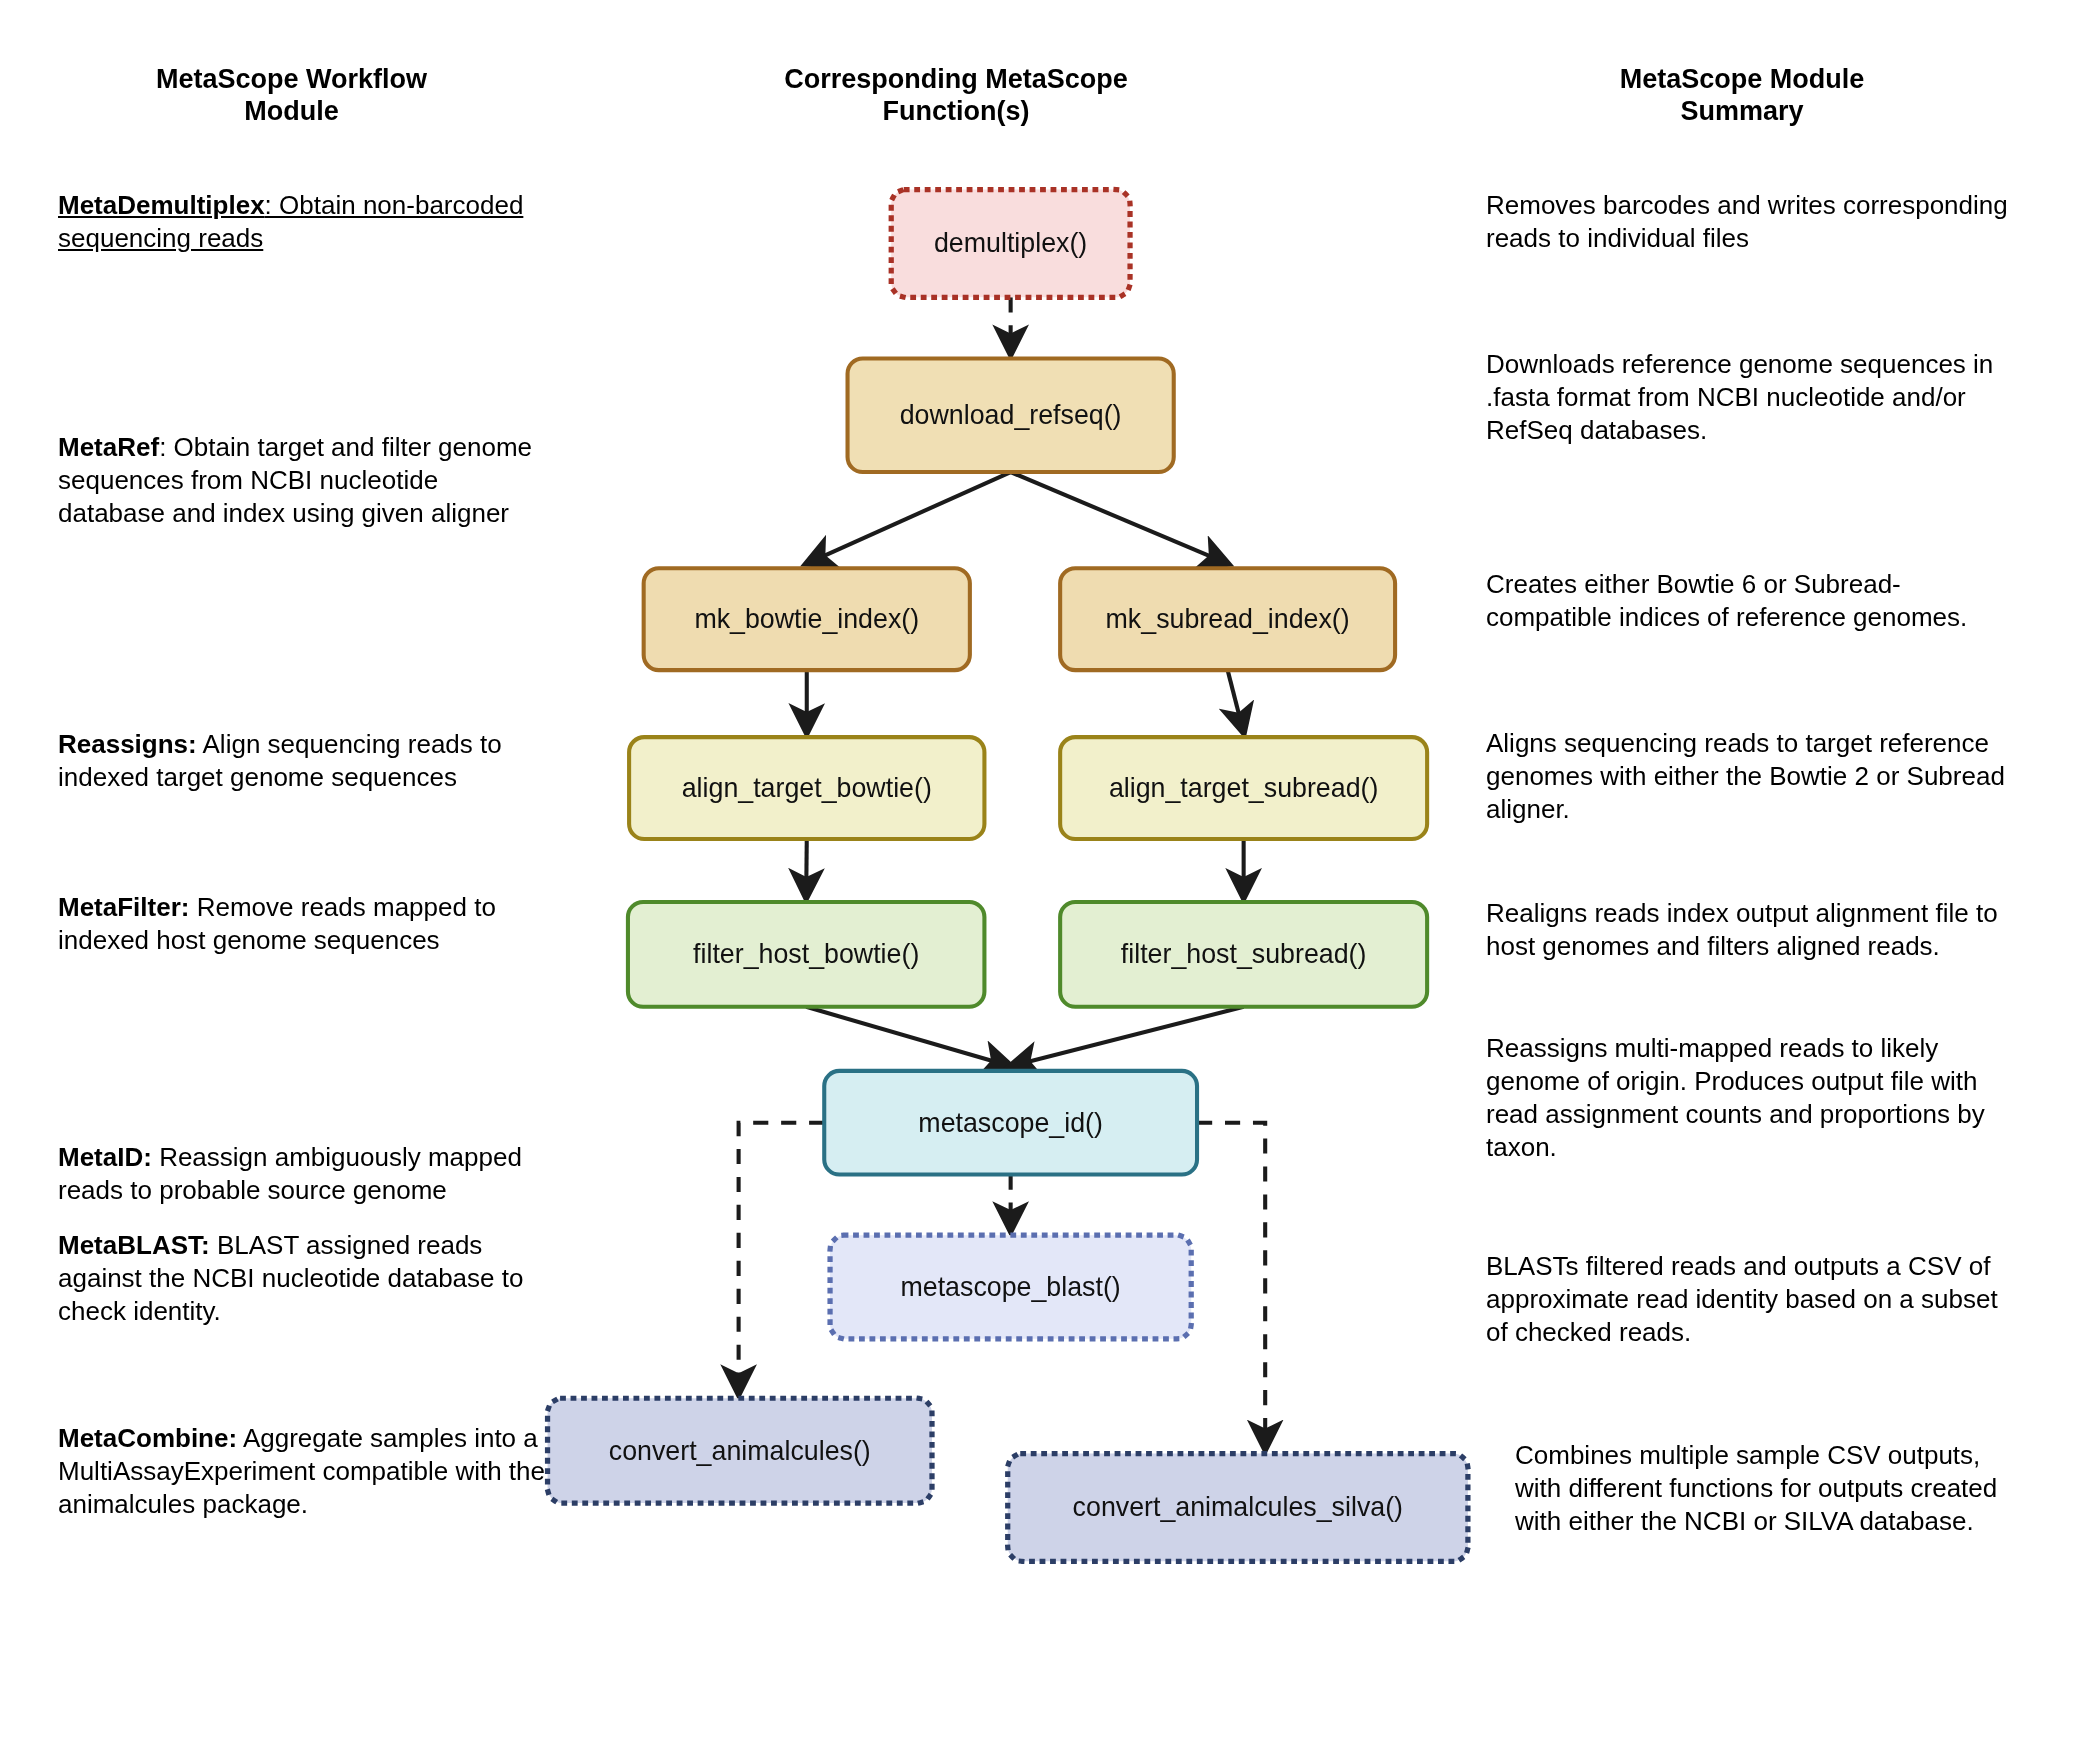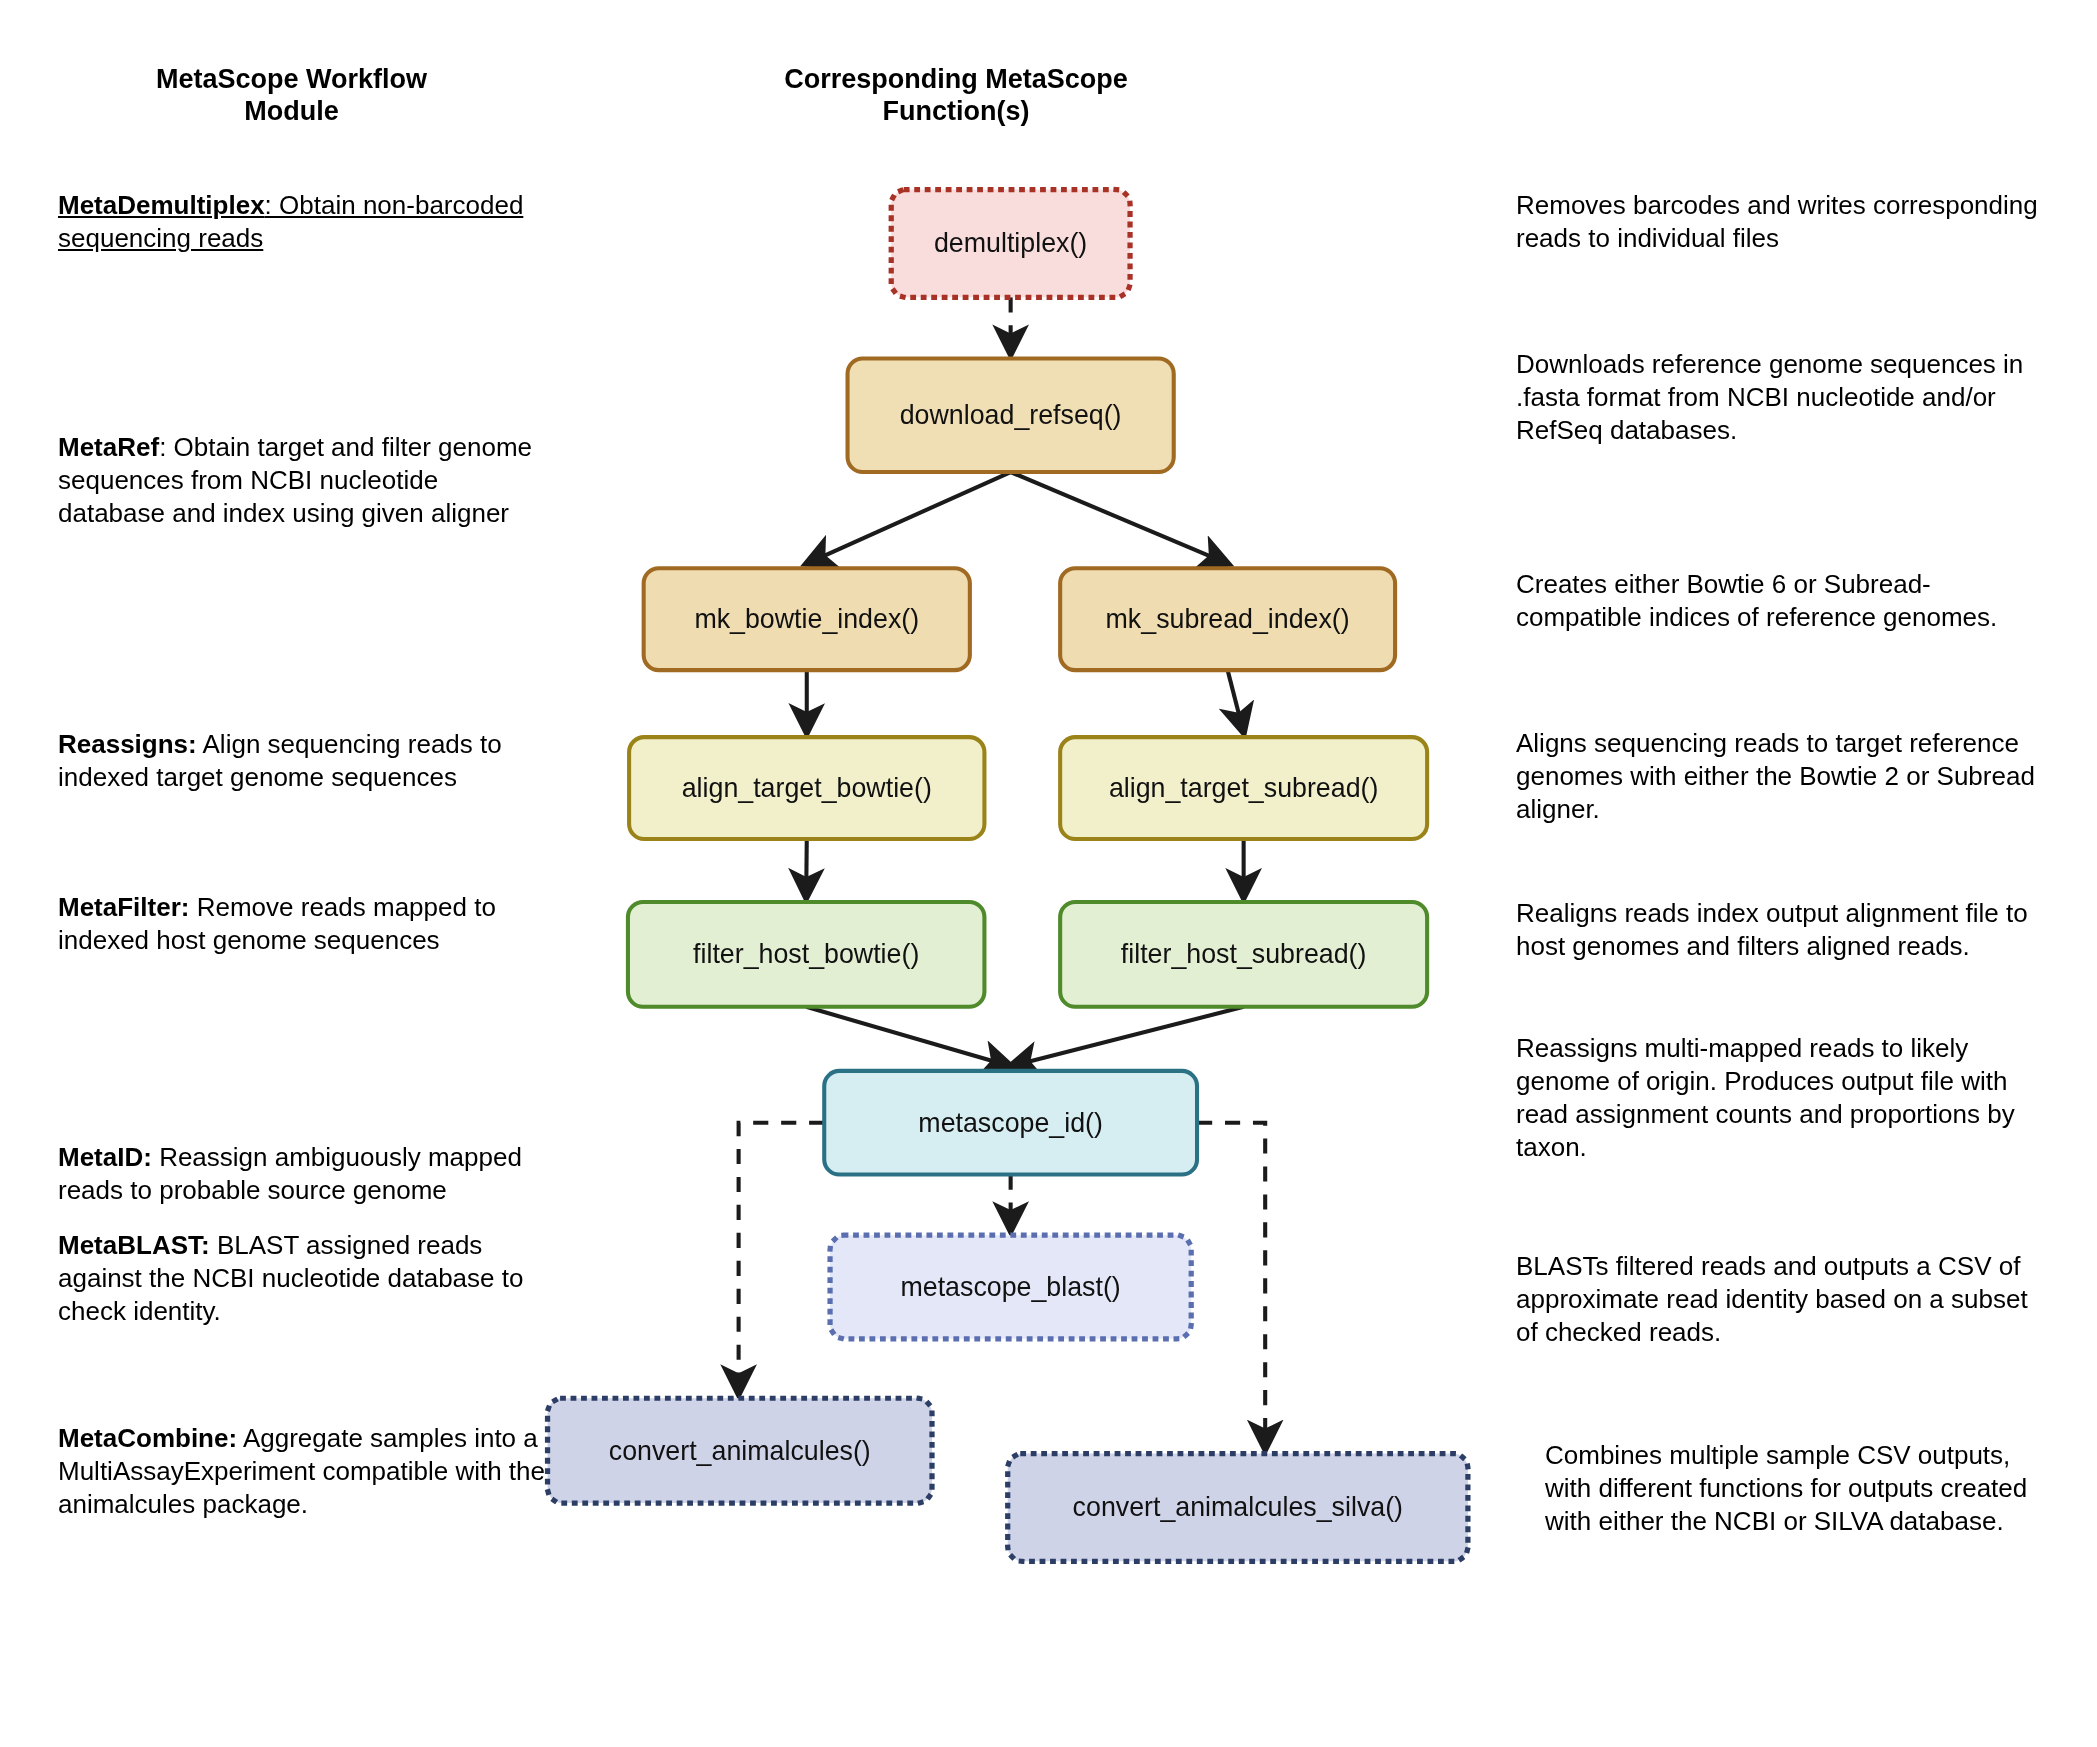--- a/index.html
+++ b/index.html
@@ -29,21 +29,21 @@
 
   
   .textblock{
     position:absolute;
     font-size:26px;
     line-height:1.27;
     color:#000;
   }
   .textblock b{font-weight:bold;}
   .col-left .textblock{left:58px;width:489px;}
-  .col-right .textblock{left:1486px;width:524px;margin-left:30px;}
+  .col-right .textblock{left:1486px;width:524px;}
 
   
   #flow{position:absolute;left:0;top:0;width:2097px;height:1748px;}
 
   .node-label{
     font-family:"Liberation Sans", sans-serif;
     font-size:46px;
     fill:#111111;
     text-anchor:middle;
     dominant-baseline:middle;
@@ -51,20 +51,22 @@
 </style>
 </head>
 <body>
 
 <div class="page">
 
   <div class="col-head" id="head-mid">Corresponding MetaScope
 Function(s)</div>
   <div class="col-head" id="head-left">MetaScope Workflow
 Module</div>
+  <div class="col-head" id="head-right">MetaScope Module
+Summary</div>
 
   <div class="col-left">
     <div class="textblock" id="m0" style="top:189px;text-decoration:underline;"><b>MetaDemultiplex</b><span>: Obtain non-barcoded sequencing reads</span></div>
     <div class="textblock" id="m1" style="top:431px;"><b>MetaRef</b><span>: Obtain target and filter genome sequences from NCBI nucleotide database and index using given aligner</span></div>
     <div class="textblock" id="m2" style="top:728px;"><b>Reassigns:</b><span> Align sequencing reads to indexed target genome sequences</span></div>
     <div class="textblock" id="m3" style="top:891px;"><b>MetaFilter:</b><span> Remove reads mapped to indexed host genome sequences</span></div>
     <div class="textblock" id="m4" style="top:1097px;margin-top:44px;"><b>MetaID:</b><span> Reassign ambiguously mapped reads to probable source genome</span></div>
     <div class="textblock" id="m5" style="top:1229px;"><b>MetaBLAST:</b><span> BLAST assigned reads against the NCBI nucleotide database to check identity.</span></div>
     <div class="textblock" id="m6" style="top:1422px;"><b>MetaCombine:</b><span> Aggregate samples into a MultiAssayExperiment compatible with the animalcules package.</span></div>
   </div>

